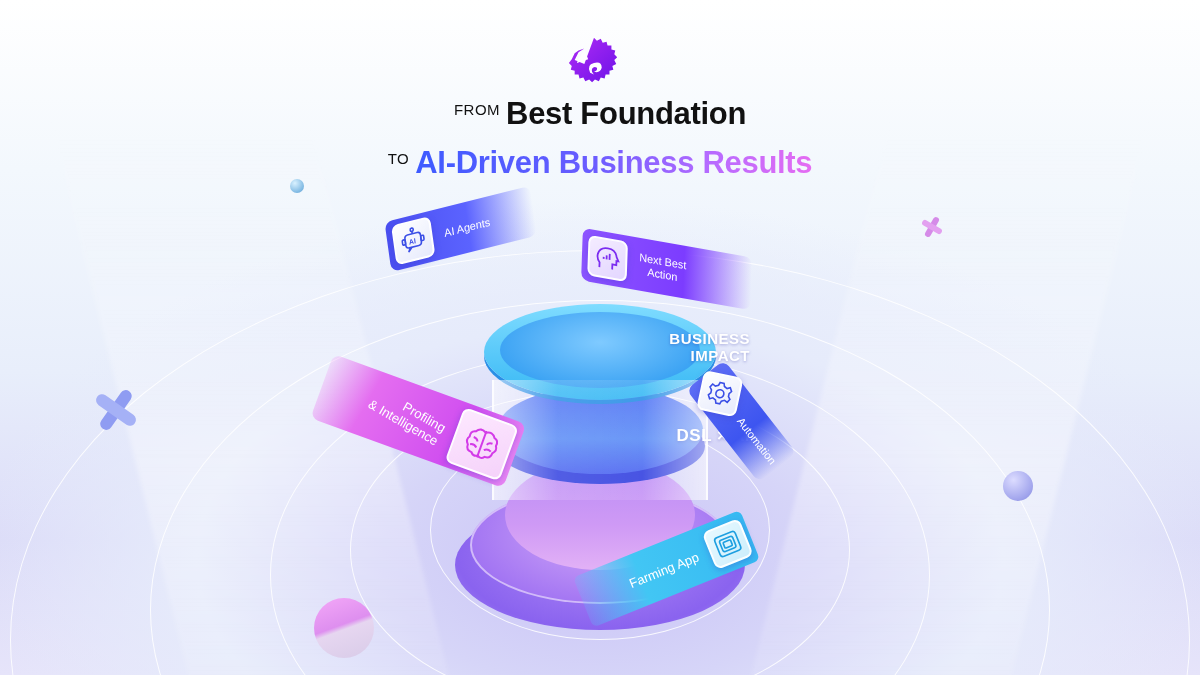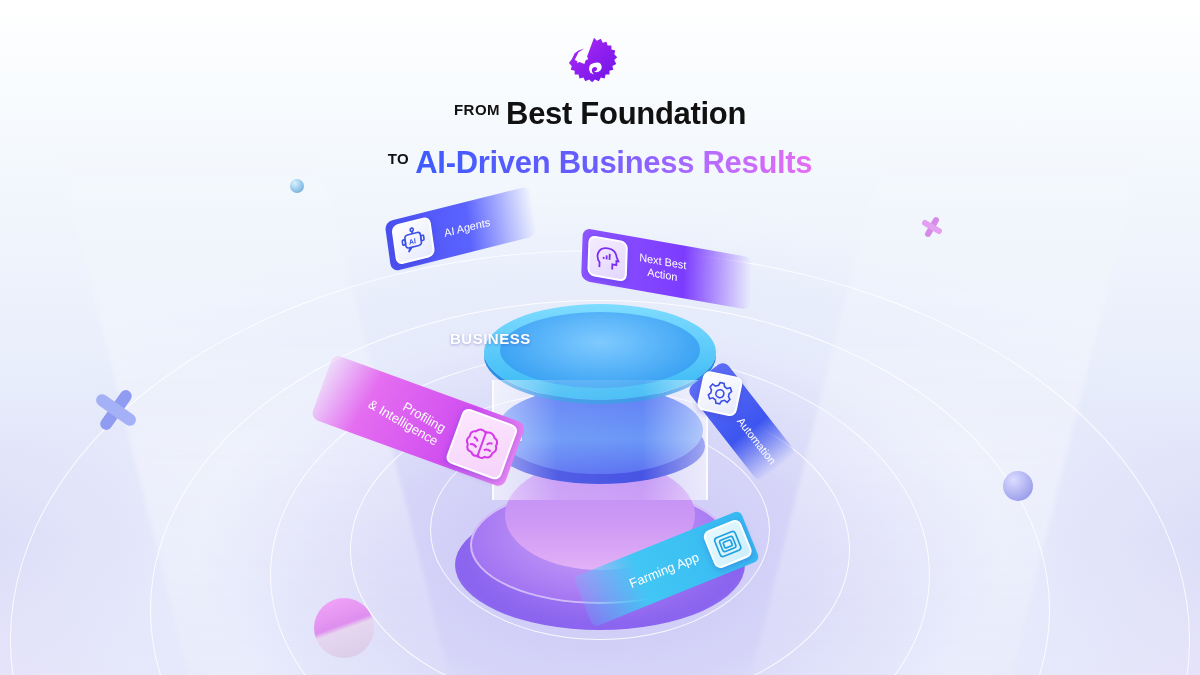--- a/index.html
+++ b/index.html
@@ -26,41 +26,41 @@
     }
 
     
     .logo {
       position: absolute; left: 565px; top: 34px; width: 58px; height: 58px;
     }
     .title-line {
       position: absolute; left: 0; width: 1200px; text-align: center;
       font-family: "Liberation Sans", sans-serif; font-weight: 700; white-space: nowrap;
     }
-    .title-line .small { font-size: 15px; font-weight: 700; vertical-align: 9px; margin-right: 6px; color: #111; letter-spacing: 0.5px; }
+    .title-line .small { font-size: 15px; font-weight: 400; vertical-align: 9px; margin-right: 6px; color: #111; letter-spacing: 0.5px; }
     .line1 { top: 96px; font-size: 31px; color: #111; letter-spacing: -0.3px; }
     .line2 { top: 145px; font-size: 31px; letter-spacing: -0.3px; }
     .grad-text {
       background: linear-gradient(90deg, #3d5bff 0%, #6a5cff 45%, #b86bff 75%, #e56cf2 100%);
       -webkit-background-clip: text; background-clip: text; color: transparent;
     }
 
     
     .cyl-wrap { position: absolute; left: 450px; top: 290px; width: 300px; height: 340px; }
     .base-disc {
       position: absolute; border-radius: 50%;
       left: 50%; transform: translateX(-50%);
     }
     .glass {
       position: absolute; left: 42px; top: 40px; width: 216px; height: 230px;
       background: linear-gradient(90deg, rgba(255,255,255,0.55), rgba(255,255,255,0.15) 30%, rgba(255,255,255,0.1) 70%, rgba(255,255,255,0.55));
       border-left: 2px solid rgba(255,255,255,0.8); border-right: 2px solid rgba(255,255,255,0.8);
     }
     .layer-label {
-      position: absolute; left: 0; width: 300px; text-align: left;
+      position: absolute; left: 0; width: 300px; text-align: right;
       color: #fff; font-family: "Liberation Sans", sans-serif; font-weight: 700;
       letter-spacing: 0.5px; text-shadow: 0 1px 3px rgba(40,40,160,0.35);
     }
 
     
     .band {
       position: absolute; color: #fff; font-family: "Liberation Sans", sans-serif;
       font-size: 11px; display: flex; align-items: center; gap: 12px;
       border-radius: 8px;
     }
@@ -153,20 +153,21 @@
     <div class="base-disc" style="top:170px; width:190px; height:110px; background:linear-gradient(180deg,#b98cf6,#cf9af5 60%,#e2b1f6);"></div>
 
     <div class="base-disc" style="top:118px; width:210px; height:76px; background:#3341e0;"></div>
     <div class="base-disc" style="top:96px; width:206px; height:88px; background:linear-gradient(180deg,#4f6ef4,#5a8cf6 60%,#4a63f0);"></div>
     <div class="layer-label" style="top:136px; font-size:17px;">DSL × AI</div>
 
     <div class="base-disc" style="top:14px; width:232px; height:96px; background:linear-gradient(180deg,#7fdcff,#36b7f4); box-shadow:0 4px 0 #2b8fe6;"></div>
     <div class="base-disc" style="top:22px; width:200px; height:76px; background:radial-gradient(ellipse at 50% 40%, #7fcaff, #3aa2f3 75%);"></div>
     <div class="layer-label" style="top:40px; font-size:15px; line-height:17px;">
       <div>BUSINESS</div>
+      <div>IMPACT</div>
     </div>
 
     <div class="glass" style="top:90px; height:120px;"></div>
   </div>
 
   <div class="band band-ai">
     <div class="icon-box">
       <svg viewBox="0 0 28 28" fill="none" stroke="#3b4fe6" stroke-width="1.6">
         <circle cx="14" cy="3" r="1.6"></circle>
           <line x1="14" y1="4.6" x2="14" y2="7"></line>

